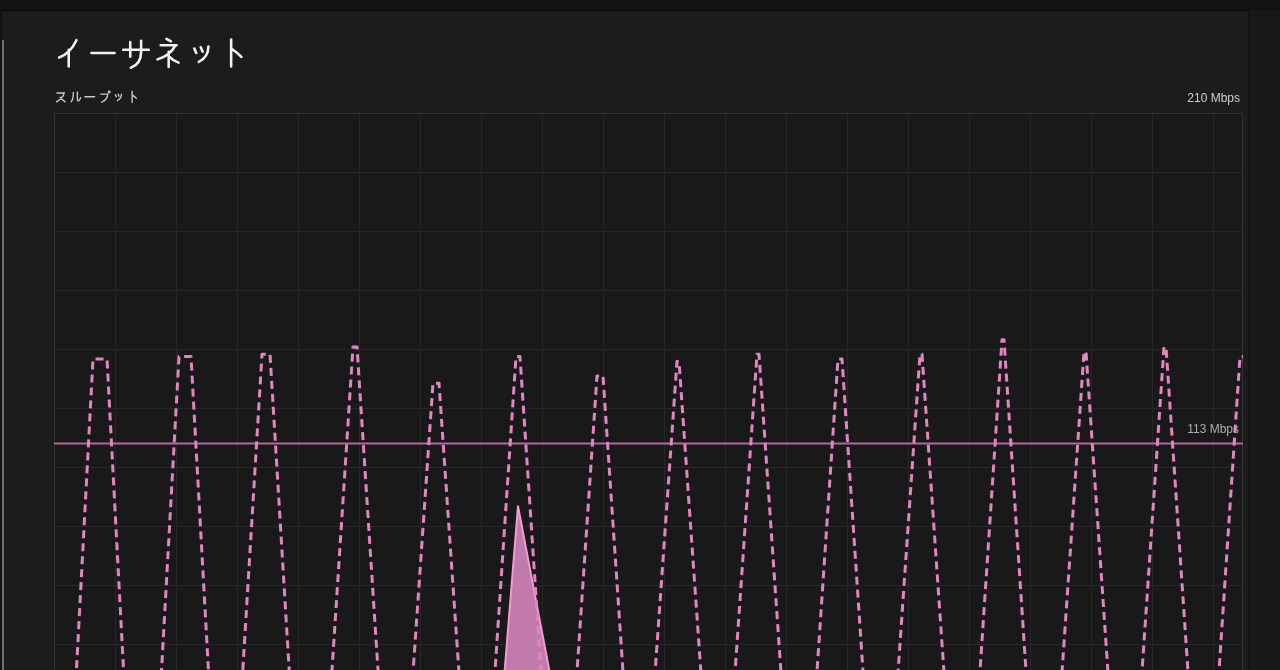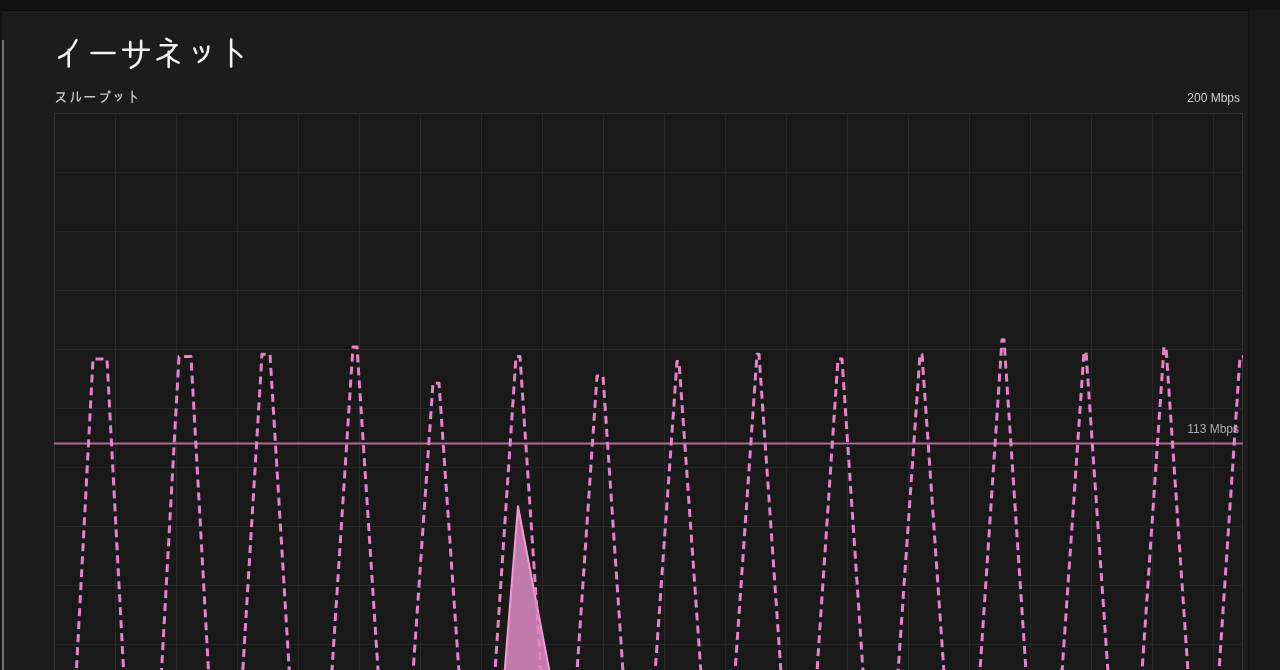--- a/index.html
+++ b/index.html
@@ -66,21 +66,21 @@
         <path d="M20,30L72,30C72,54 56,78 28,90M77,14a6,6 0 1 0 12,0a6,6 0 1 0 -12,0" fill="none" stroke="#c9c9c9" stroke-width="10" stroke-linecap="round"></path>
       </svg>
       <svg width="13.5" height="13.5" viewBox="0 0 100 100">
         <path d="M26,36L32,50M46,32L52,46M70,30C70,52 60,68 40,78" fill="none" stroke="#c9c9c9" stroke-width="10" stroke-linecap="round"></path>
       </svg>
       <svg width="13.5" height="13.5" viewBox="0 0 100 100">
         <path d="M38,8L38,92M38,36C50,44 60,52 70,62" fill="none" stroke="#c9c9c9" stroke-width="10" stroke-linecap="round"></path>
       </svg>
     </div>
 
-  <div class="axis-label-right">200 Mbps</div>
+  <div class="axis-label-right">210 Mbps</div>
 
   <div class="chart">
     <svg class="plot" width="1189" height="557" viewBox="0 0 1189 557">
         <path d="M61.5,0V557M122.5,0V557M183.5,0V557M244.5,0V557M305.5,0V557M366.5,0V557M427.5,0V557M488.5,0V557M549.5,0V557M610.5,0V557M671.5,0V557M732.5,0V557M793.5,0V557M854.5,0V557M915.5,0V557M976.5,0V557M1037.5,0V557M1098.5,0V557M1159.5,0V557M0,59.5H1189M0,118.5H1189M0,177.5H1189M0,236.5H1189M0,295.5H1189M0,354.5H1189M0,413.5H1189M0,472.5H1189M0,531.5H1189" stroke="#272727" stroke-width="1" fill="none" shape-rendering="crispEdges"></path>
         <path d="M0.5,557V0.5H1188.5V557" stroke="#323232" stroke-width="1" fill="none" shape-rendering="crispEdges"></path>
         <line x1="0" x2="1189" y1="330.444" y2="330.444" stroke="#b4689e" stroke-width="2"></line>
         <path d="M447,603 L464,393.156 L504,603 Z" fill="#cb7fb4" fill-opacity="0.95" stroke="#f29ad2" stroke-width="2" stroke-linejoin="round"></path>
         <path d="M-10,603L20,603L39,246.02399999999997L53,246.02399999999997L72,603L105,603L125,243.61200000000002L137,243.61200000000002L157,603L186,603L208,241.20000000000002L216,241.20000000000002L238,603L275,603L299,233.964L303,233.964L327,603L356,603L379,270.144L385,270.144L408,603L438,603L462,243.61200000000002L466,243.61200000000002L490,603L520,603L543,262.908L549,262.908L572,603L598,603L623,248.43599999999998L625,248.43599999999998L650,603L678,603L703,241.20000000000002L705,241.20000000000002L730,603L760,603L784,246.02399999999997L788,246.02399999999997L812,603L841,603L866,241.20000000000002L868,241.20000000000002L893,603L923,603L948,226.728L950,226.728L975,603L1005,603L1030,238.788L1032,238.788L1057,603L1085,603L1110,233.964L1112,233.964L1137,603L1162,603L1186,243.61200000000002L1190,243.61200000000002L1214,603" stroke="#e484c2" stroke-width="3" fill="none" stroke-dasharray="8 5" stroke-linejoin="round"></path>
       </svg>
     <div class="ref-label">113 Mbps</div>

